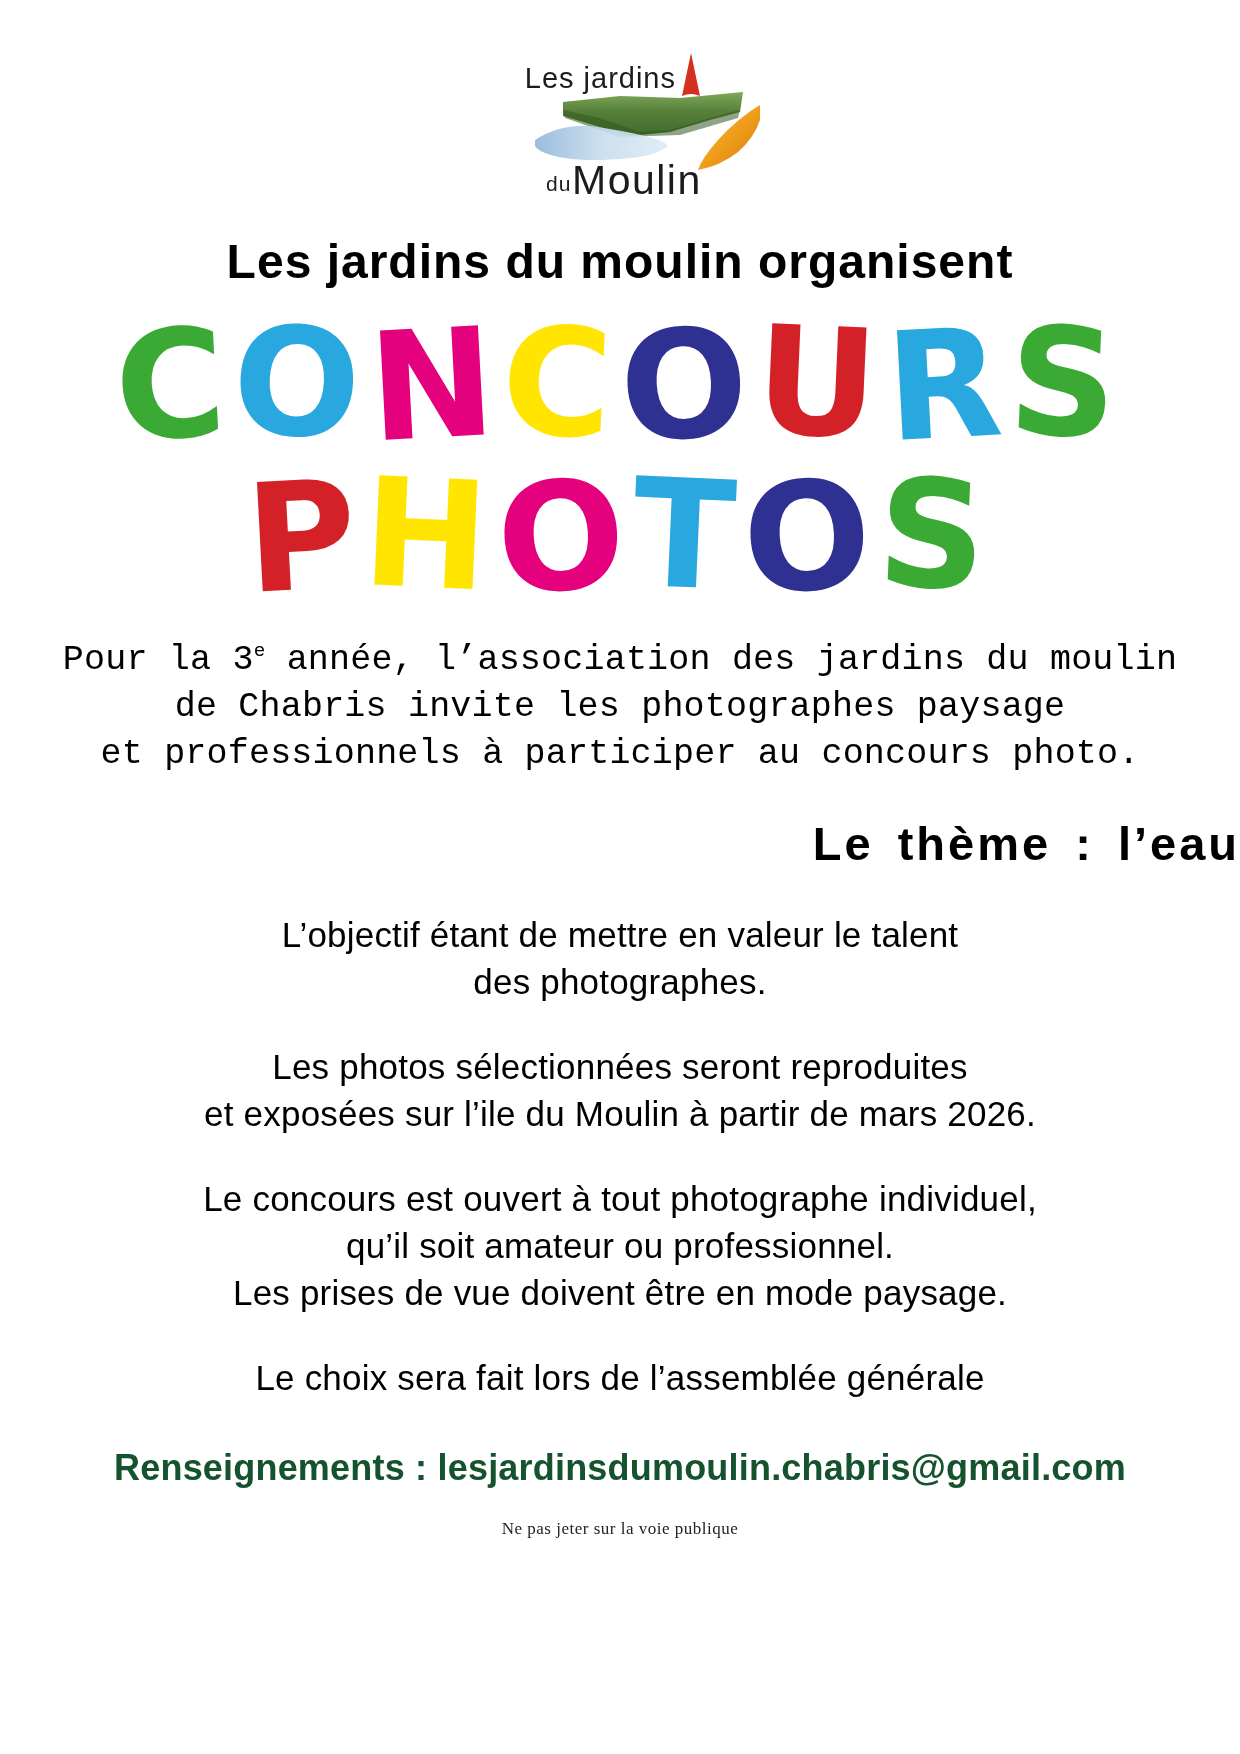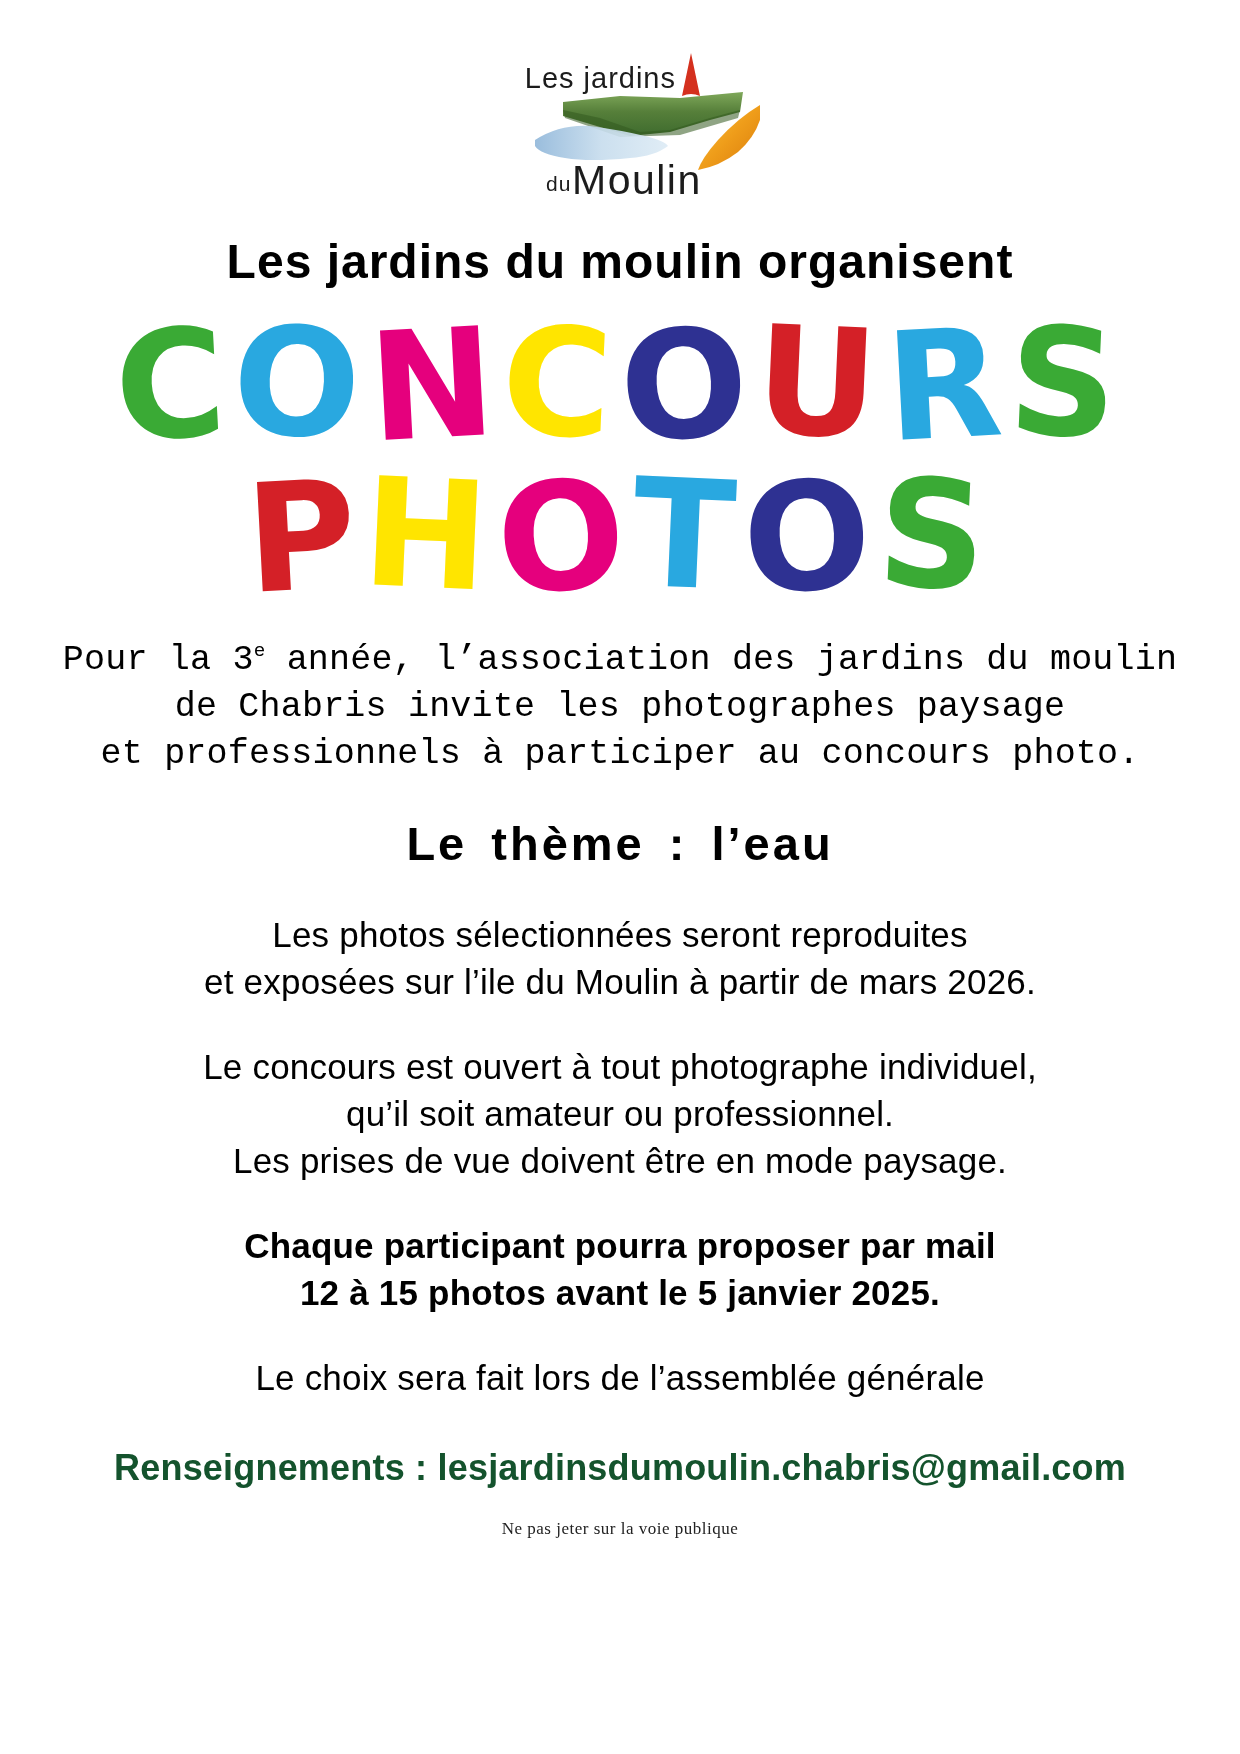--- a/index.html
+++ b/index.html
@@ -38,21 +38,21 @@
     font-size:35px;line-height:47px;font-weight:400;color:#000;
     letter-spacing:0.2px;
   }
   .body-par .line{display:block;}
   .body-par sup{font-size:0.55em;vertical-align:super;line-height:0;}
   .body-par.bold{font-weight:700;}
   .first-par{margin-top:26px;font-family:Liberation Mono, monospace;}
 
   .theme-heading{
     margin:6px 0 40px 0;
-    font-size:47px;font-weight:800;letter-spacing:3px;word-spacing:8px;color:#000;
+    font-size:47px;font-weight:800;letter-spacing:3px;word-spacing:8px;color:#000;text-align:right;
   }
 
   .contact-line{
     margin:46px 0 0 0;
     font-size:36px;font-weight:700;color:#14532d;letter-spacing:0.2px;
   }
 
   .footer-note{
     margin-top:30px;
     font-size:17px;font-weight:400;color:#222;letter-spacing:0.5px;font-family:Liberation Serif, serif;
@@ -108,36 +108,36 @@
   </div>
 
   <p class="body-par first-par">
     <span class="line"><span>Pour la 3</span><sup>e</sup><span> année, l’association des jardins du moulin</span></span>
     <span class="line">de Chabris invite les photographes paysage</span>
     <span class="line">et professionnels à participer au concours photo.</span>
   </p>
 
   <h2 class="theme-heading">Le thème : l’eau</h2>
 
+  <p class="body-par">
+    <span class="line">L’objectif étant de mettre en valeur le talent</span>
+    <span class="line">des photographes.</span>
+  </p>
 
   <p class="body-par">
     <span class="line">Les photos sélectionnées seront reproduites</span>
     <span class="line">et exposées sur l’ile du Moulin à partir de mars 2026.</span>
   </p>
 
   <p class="body-par">
     <span class="line">Le concours est ouvert à tout photographe individuel,</span>
     <span class="line">qu’il soit amateur ou professionnel.</span>
     <span class="line">Les prises de vue doivent être en mode paysage.</span>
   </p>
 
-  <p class="body-par bold">
-    <span class="line">Chaque participant pourra proposer par mail</span>
-    <span class="line">12 à 15 photos avant le 5 janvier 2025.</span>
-  </p>
 
   <p class="body-par">
     <span class="line">Le choix sera fait lors de l’assemblée générale</span>
   </p>
 
   <p class="contact-line">Renseignements : lesjardinsdumoulin.chabris@gmail.com</p>
 
   <p class="footer-note">Ne pas jeter sur la voie publique</p>
 
 </div>

